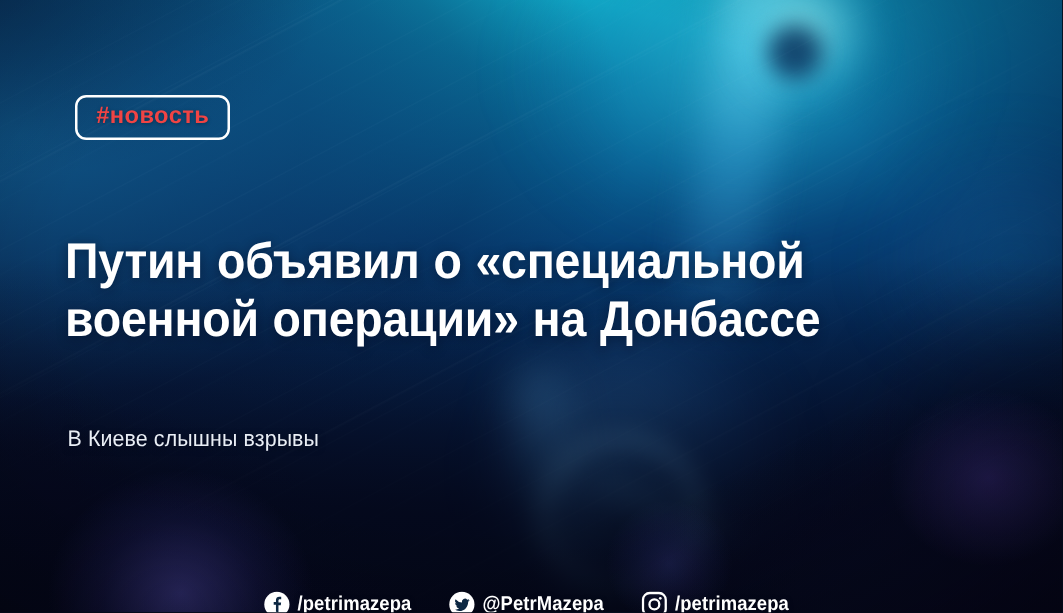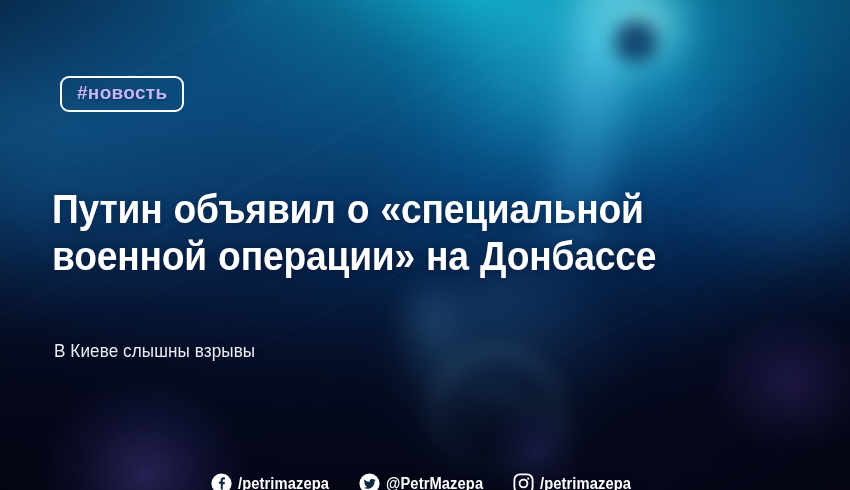--- a/index.html
+++ b/index.html
@@ -211,21 +211,21 @@
     position: absolute;
     left: 60px;
     top: 76px;
     height: 36px;
     box-sizing: border-box;
     padding: 0 15px 2px 15px;
     display: flex;
     align-items: center;
     border: 2px solid #ffffff;
     border-radius: 9px;
-    color: #c4b5fd;
+    color: #ef4444;
     font-size: 19px;
     font-weight: 700;
     letter-spacing: 0.3px;
     font-stretch: condensed;
     text-transform: lowercase;
     white-space: nowrap;
     text-shadow: 0 1px 3px rgba(0,0,0,0.35);
   }
 
   .headline {

